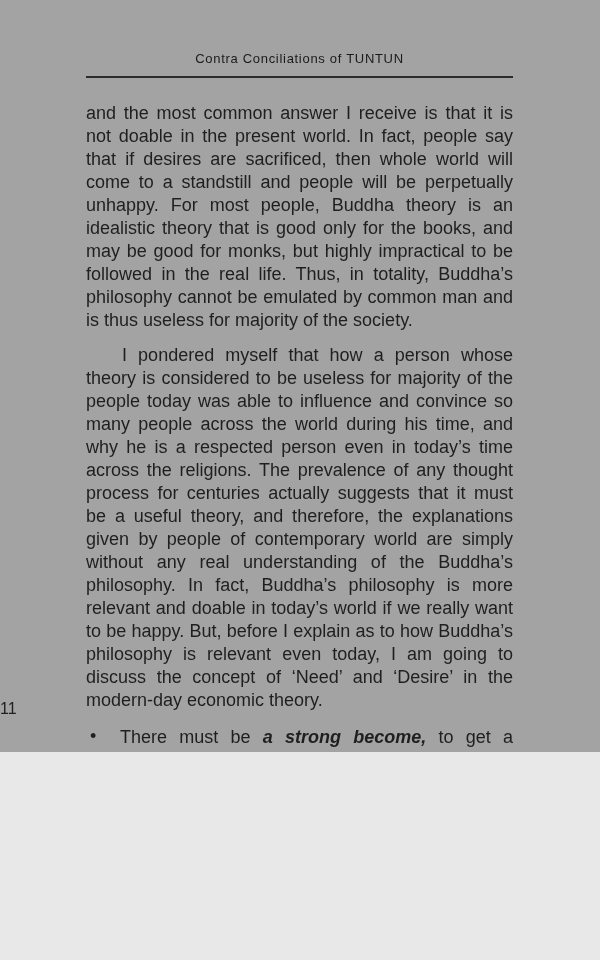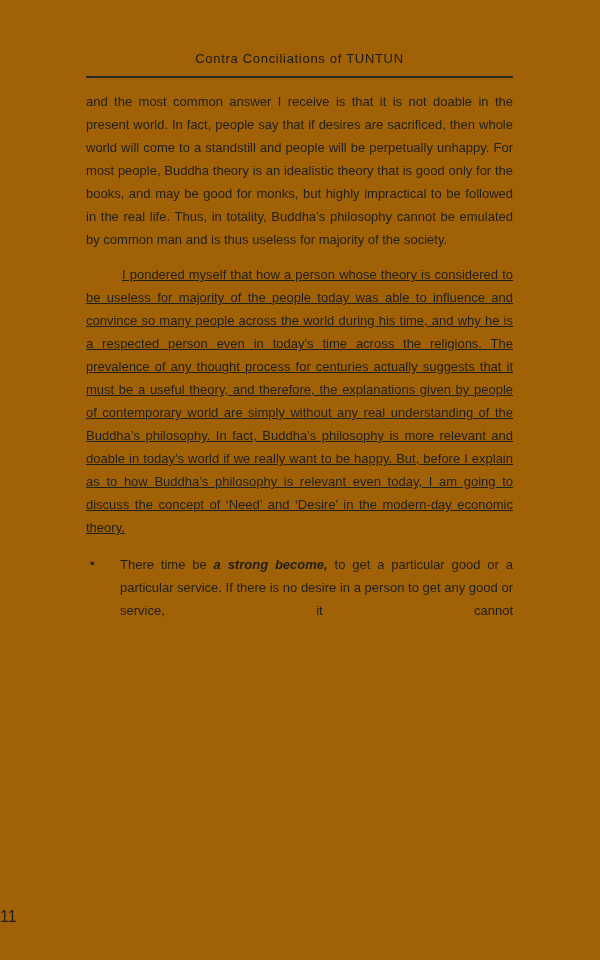--- a/index.html
+++ b/index.html
@@ -3,23 +3,23 @@
 <meta charset="utf-8">
 <style>
   html, body {
     margin: 0;
     padding: 0;
     background: #e8e8e8;
   }
   .page {
     position: relative;
     width: 600px;
-    height: 960px;
+    height: 752px;
     margin: 0 auto;
-    background: #a16207;
+    background: #a3a3a3;
     color: #1f1f1f;
     font-family: "Liberation Sans", "DejaVu Sans", sans-serif;
     overflow: hidden;
     box-sizing: border-box;
   }
   .content {
     position: absolute;
     left: 86px;
     top: 0;
     width: 427px;
@@ -32,31 +32,30 @@
     line-height: 14px;
     color: #1a1a1a;
   }
   .header-rule {
     margin-top: 10px;
     height: 0;
     border: none;
     border-top: 2px solid #2b2b2b;
   }
   .body-text {
-    margin-top: 12px;
-    font-size: 13px;
+    margin-top: 24px;
+    font-size: 18px;
     line-height: 23px;
   }
   .body-text p {
     margin: 0 0 12px 0;
     text-align: justify;
   }
   .body-text p.indent {
     text-indent: 36px;
-    text-decoration: underline;
   }
   .bullet-list {
     list-style: none;
     margin: 14px 0 0 0;
     padding: 0;
   }
   .bullet-item {
     position: relative;
     padding-left: 34px;
     text-align: justify;
@@ -98,21 +97,21 @@
     <hr class="header-rule">
 
     <div class="body-text">
 
       <p>and the most common answer I receive is that it is not doable in the present world. In fact, people say that if desires are sacrificed, then whole world will come to a standstill and people will be perpetually unhappy. For most people, Buddha theory is an idealistic theory that is good only for the books, and may be good for monks, but highly impractical to be followed in the real life. Thus, in totality, Buddha’s philosophy cannot be emulated by common man and is thus useless for majority of the society.</p>
 
       <p class="indent">I pondered myself that how a person whose theory is considered to be useless for majority of the people today was able to influence and convince so many people across the world during his time, and why he is a respected person even in today’s time across the religions. The prevalence of any thought process for centuries actually suggests that it must be a useful theory, and therefore, the explanations given by people of contemporary world are simply without any real understanding of the Buddha’s philosophy. In fact, Buddha’s philosophy is more relevant and doable in today’s world if we really want to be happy. But, before I explain as to how Buddha’s philosophy is relevant even today, I am going to discuss the concept of ‘Need’ and ‘Desire’ in the modern-day economic theory.</p>
 
 
       <ul class="bullet-list">
-        <li class="bullet-item"><span class="bullet-marker">•</span><span>There time be </span><span class="bullet-emphasis">a strong become,</span><span> to get a particular good or a particular service. If there is no desire in a person to get any good or service, it cannot</span></li>
+        <li class="bullet-item"><span class="bullet-marker">•</span><span>There must be </span><span class="bullet-emphasis">a strong become,</span><span> to get a particular good or a particular service. If there is no desire in a person to get any good or service, it cannot</span></li>
       </ul>
 
     </div>
   </div>
 
   <div class="footer">
     <span class="page-number">11</span>
   </div>
 </div>
 

